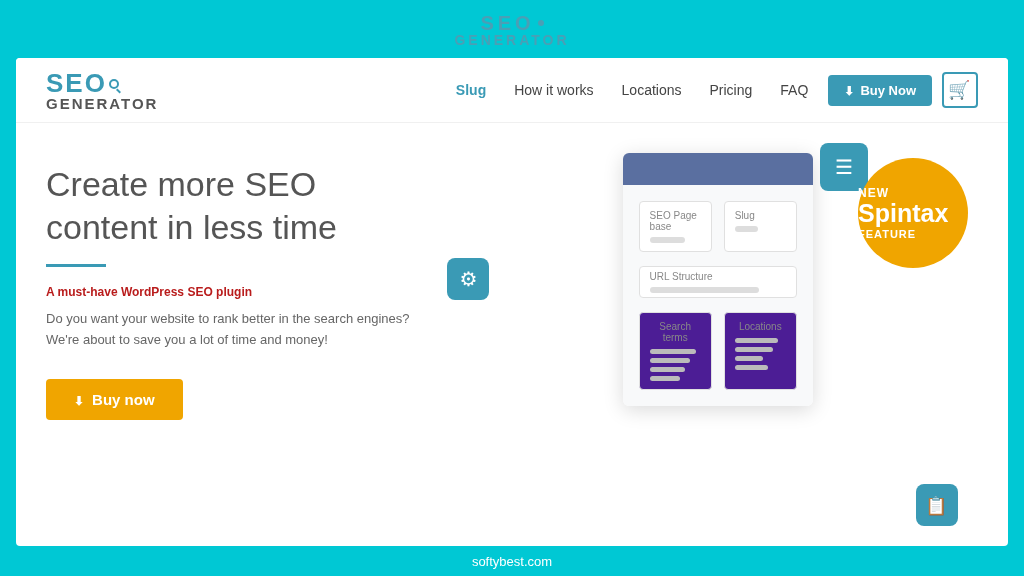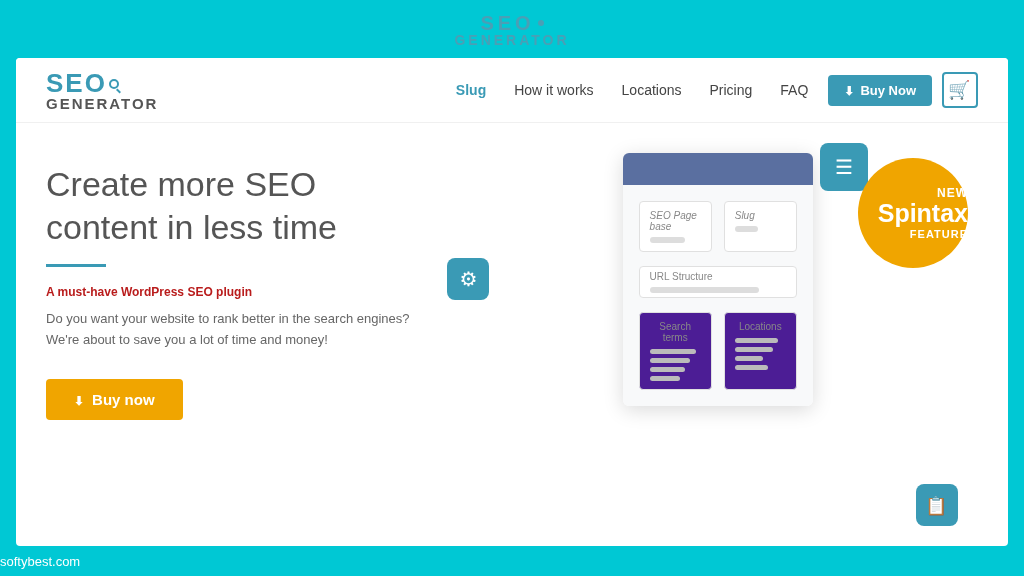--- a/index.html
+++ b/index.html
@@ -249,21 +249,20 @@
 
     .mockup-body {
       padding: 16px;
       background: #f8f9fa;
     }
 
     .mockup-row {
       display: flex;
       gap: 12px;
       margin-bottom: 14px;
-      font-style: italic;
     }
 
     .mockup-field {
       flex: 1;
       background: #fff;
       border: 1px solid #e0e0e0;
       border-radius: 4px;
       padding: 8px 10px;
     }
 
@@ -387,21 +386,21 @@
     .spintax-badge {
       position: absolute;
       top: 5px;
       right: 10px;
       width: 110px;
       height: 110px;
       background: #f0a500;
       border-radius: 50%;
       display: flex;
       flex-direction: column;
-      align-items: flex-end;
+      align-items: flex-start;
       justify-content: center;
       text-align: center;
       color: white;
       z-index: 10;
     }
 
     .spintax-new {
       font-size: 12px;
       font-weight: 700;
       letter-spacing: 1px;
@@ -418,20 +417,21 @@
       font-weight: 700;
       letter-spacing: 1px;
     }
 
     
     .bottom-bar {
       background-color: #00c8d4;
       height: 30px;
       display: flex;
       align-items: center;
+      justify-content: center;
     }
 
     .bottom-bar-text {
       font-size: 13px;
       color: #fff;
       font-weight: 500;
     }
 
     
     .icon-download::before {

